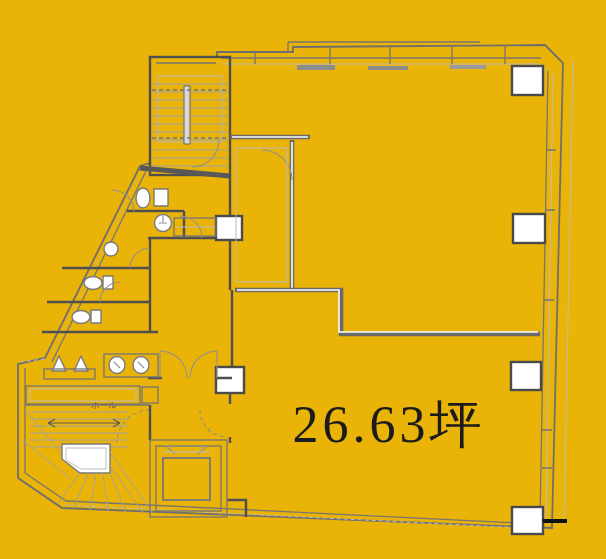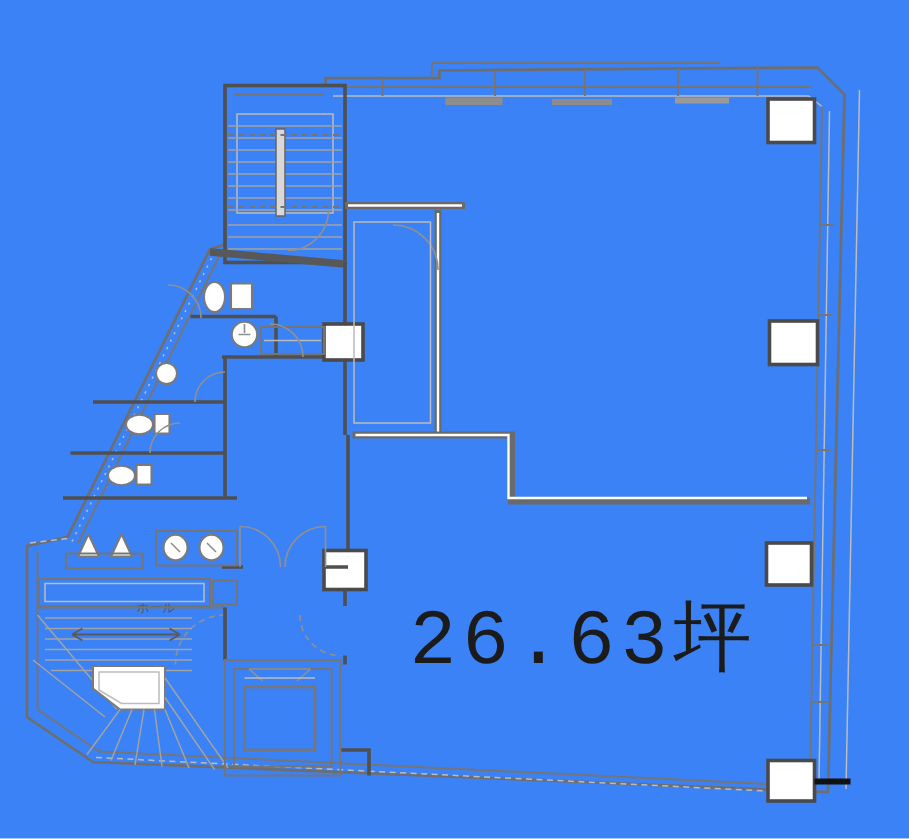--- a/index.html
+++ b/index.html
@@ -1,17 +1,17 @@
 <!DOCTYPE html>
 <html><head>
 <meta charset="utf-8">
 <style>
   html,body{margin:0;padding:0;background:#ffffff;}
-  .page{position:relative;width:606px;height:559px;background:#3b82f6;overflow:hidden;
-        font-family:Liberation Mono, monospace;}
+  .page{position:relative;width:606px;height:559px;background:#eab308;overflow:hidden;
+        font-family:Liberation Serif, serif;}
   svg{display:block;}
   
   .ow{stroke:#6e6e6e;stroke-width:1.8;fill:none;}            
   .w1{stroke:#757575;stroke-width:1.3;fill:none;}            
   .w2{stroke:#4f4f4f;stroke-width:2.4;fill:none;}            
   .dbl{stroke:#6a6a6a;stroke-width:4.6;fill:none;}           
   .dblc{stroke:#ffffff;stroke-width:1.6;fill:none;}          
   .lt{stroke:#bcbcbc;stroke-width:1;fill:none;}              
   .tr{stroke:#a2a2a2;stroke-width:1;fill:none;}              
   .fx{stroke:#7a7a7a;stroke-width:1.4;fill:#ffffff;stroke-linejoin:round;}

